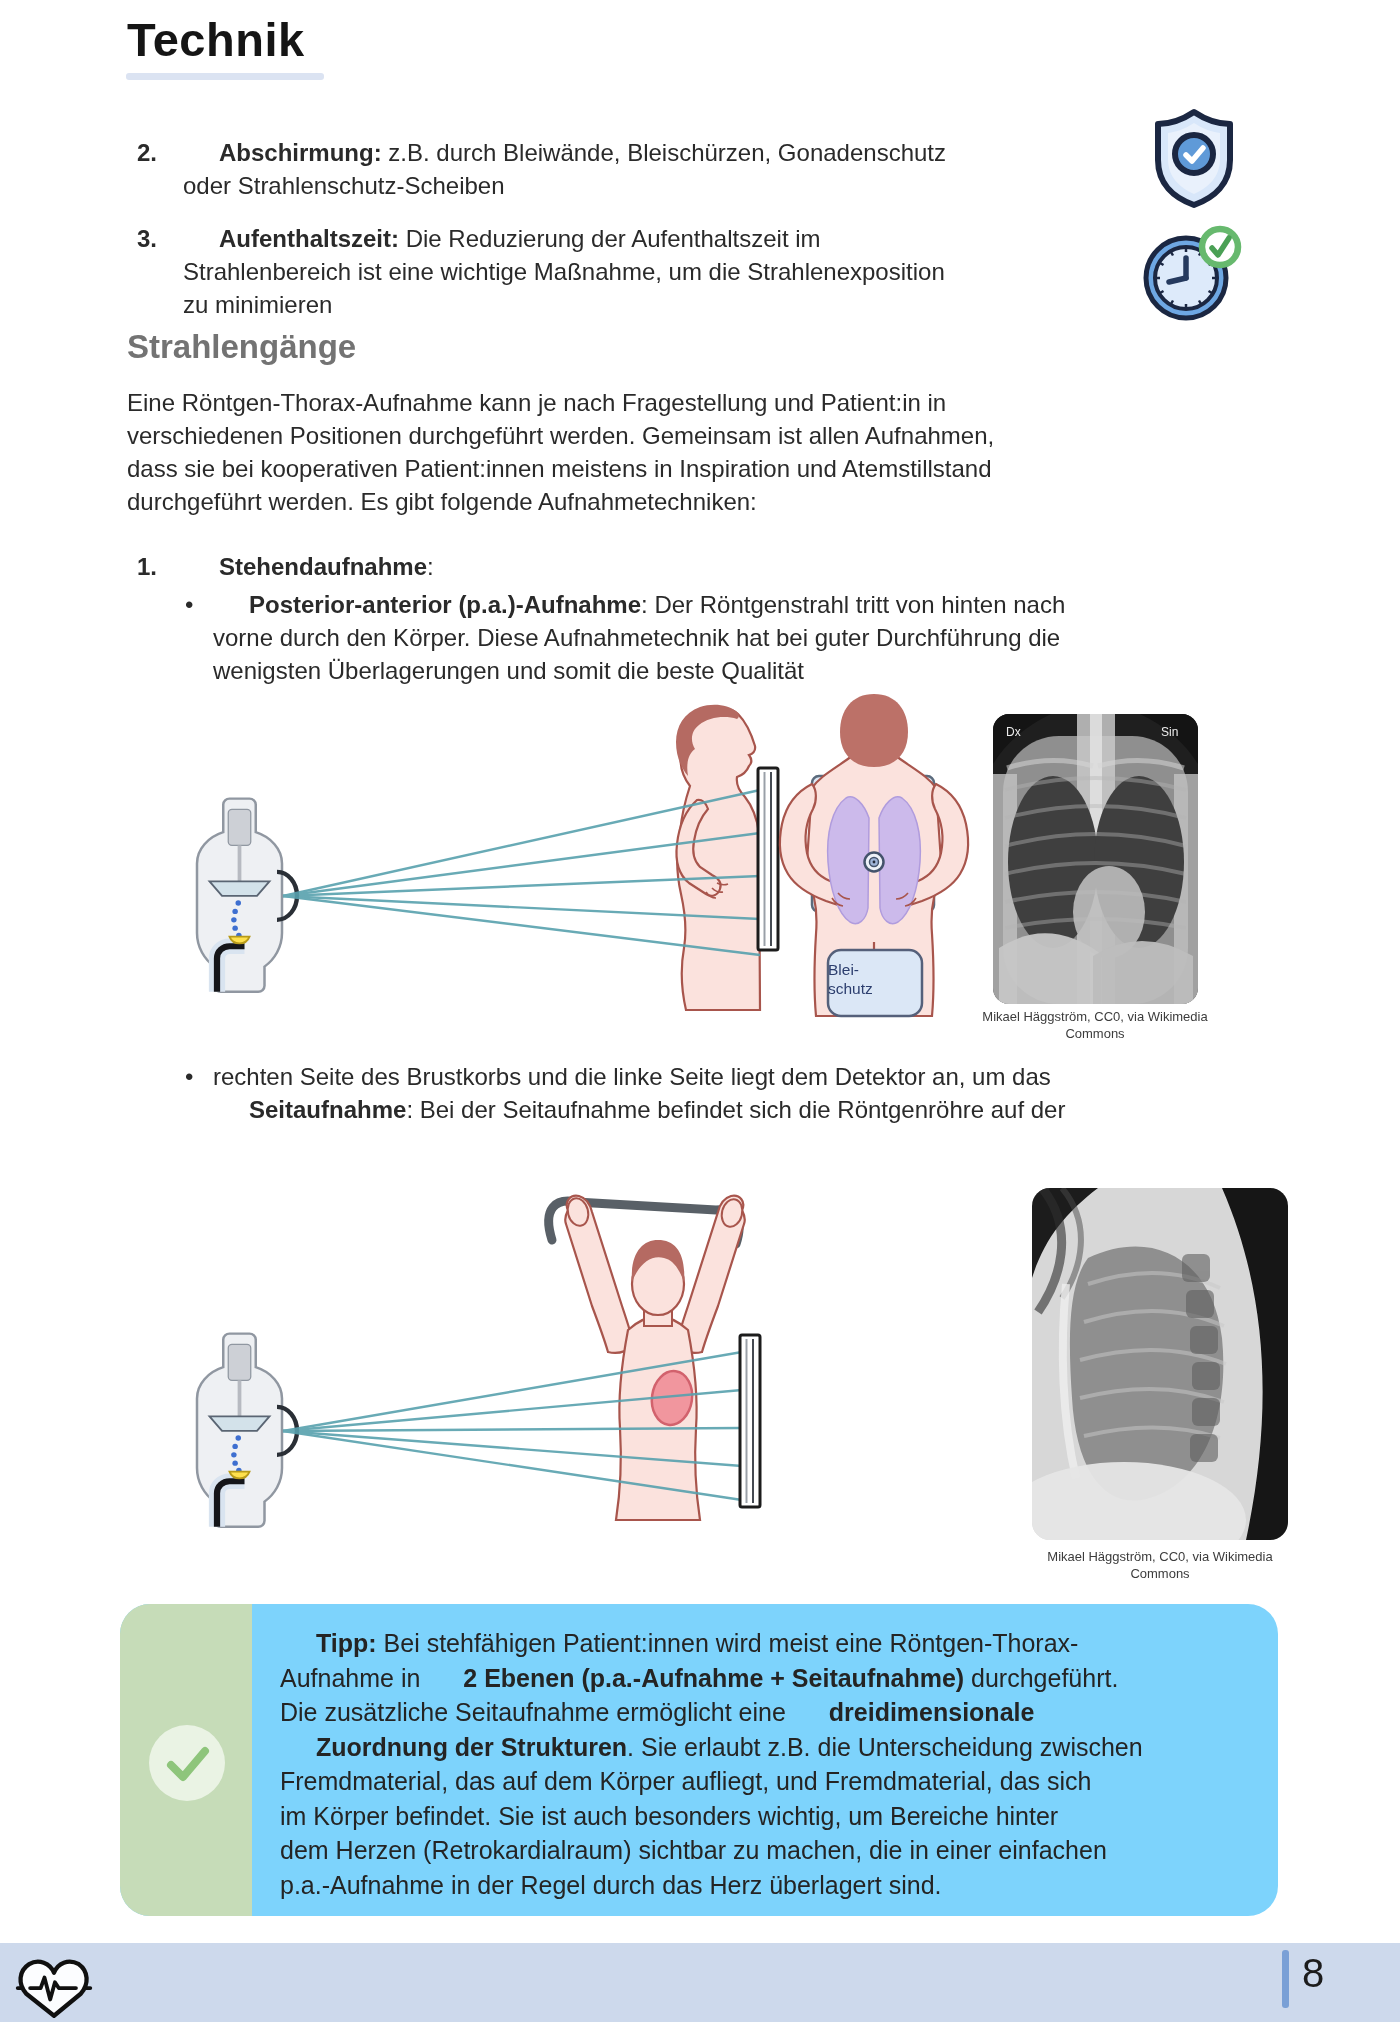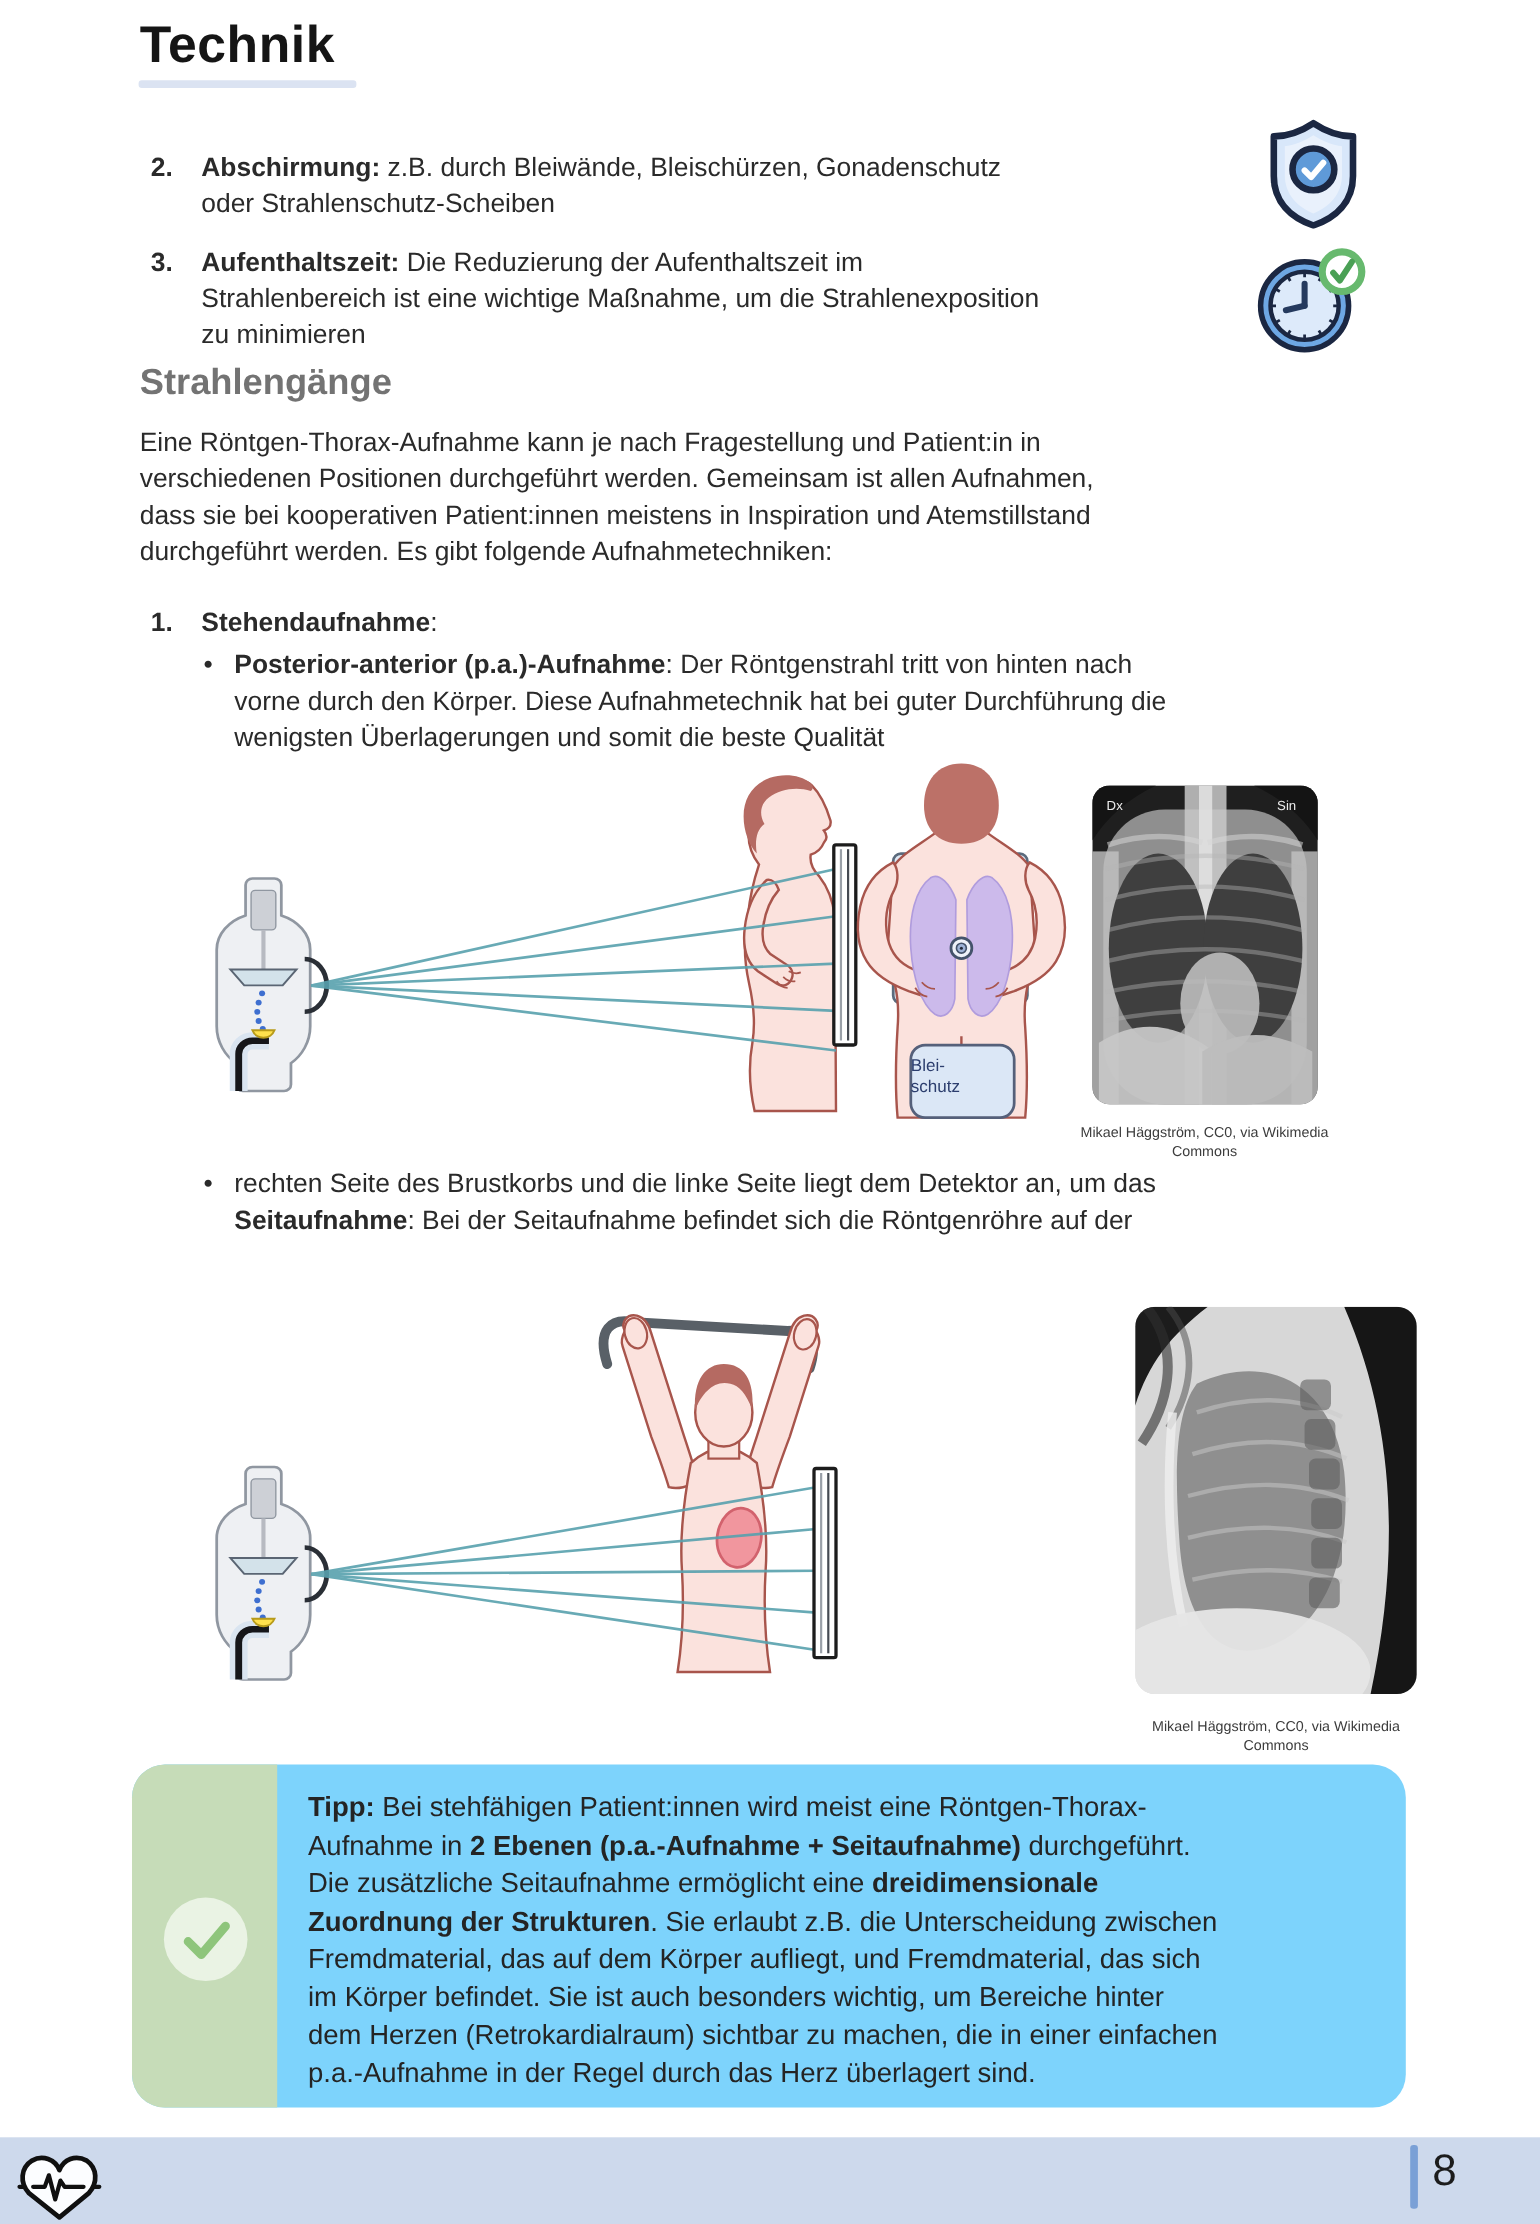--- a/index.html
+++ b/index.html
@@ -4,28 +4,28 @@
 <style>
   html,body{margin:0;padding:0;background:#888;}
   #page{position:relative;width:1400px;height:2022px;background:#ffffff;overflow:hidden;
         font-family:"Liberation Sans", sans-serif;color:#272727;}
   .abs{position:absolute;}
   
   .title{left:127px;top:12px;font-size:47px;font-weight:800;color:#151515;letter-spacing:.5px;}
   .title-underline{left:126px;top:73px;width:198px;height:7px;background:#dbe3f2;border-radius:3px;}
   
   .bodytxt{font-size:24px;line-height:33px;color:#2a2a2a;}
-  .b{font-weight:700;}
+  .b{font-weight:700;margin-left:36px;}
   .numitem{display:flex;}
   .num{width:46px;font-weight:700;flex:none;}
   .bullet-item{display:flex;}
   .bullet-dot{width:28px;flex:none;font-size:24px;}
   .heading2{left:127px;top:328px;font-size:33px;font-weight:700;color:#737373;}
   
-  .attribution{font-size:13px;line-height:17px;color:#3c3c3c;text-align:center;margin-top:13px;}
+  .attribution{font-size:13px;line-height:17px;color:#3c3c3c;text-align:center;}
   .blei-label{width:84px;text-align:left;font-size:15.5px;line-height:19px;color:#2c3e6e;}
   
   .tipbox{left:120px;top:1604px;width:1158px;height:312px;background:#7dd3fc;border-radius:30px;}
   .tipstrip{left:0;top:0;width:132px;height:312px;background:#c6dcb8;border-radius:30px 0 0 30px;}
   .tipcircle{left:29px;top:121px;width:76px;height:76px;border-radius:50%;background:#eaf3e4;}
   .tiptext{left:160px;top:22px;width:980px;font-size:25px;line-height:34.5px;color:#242424;}
   
   .footer{left:0;top:1943px;width:1400px;height:79px;background:#cdd9ec;}
   .footer-accent{left:1282px;top:1950px;width:7px;height:58px;background:#7aa0d6;border-radius:3px;}
   .pagenum{left:1302px;top:1951px;font-size:40px;color:#1c1c1c;}

